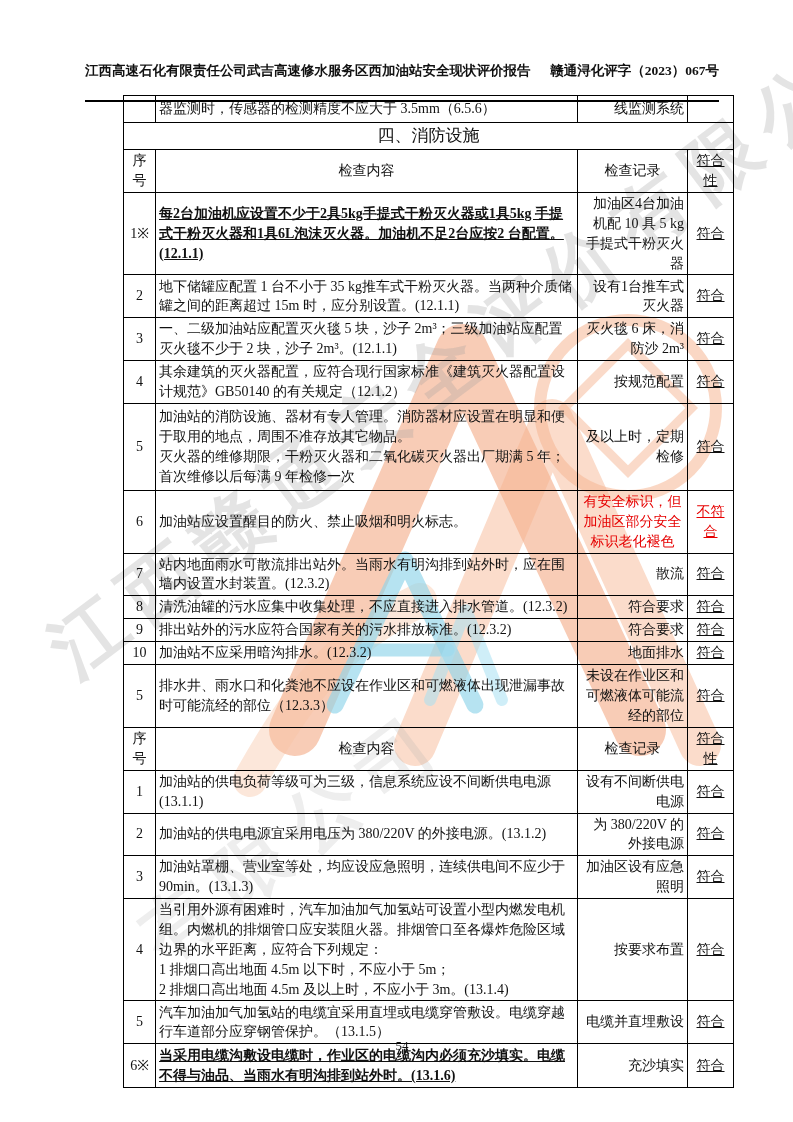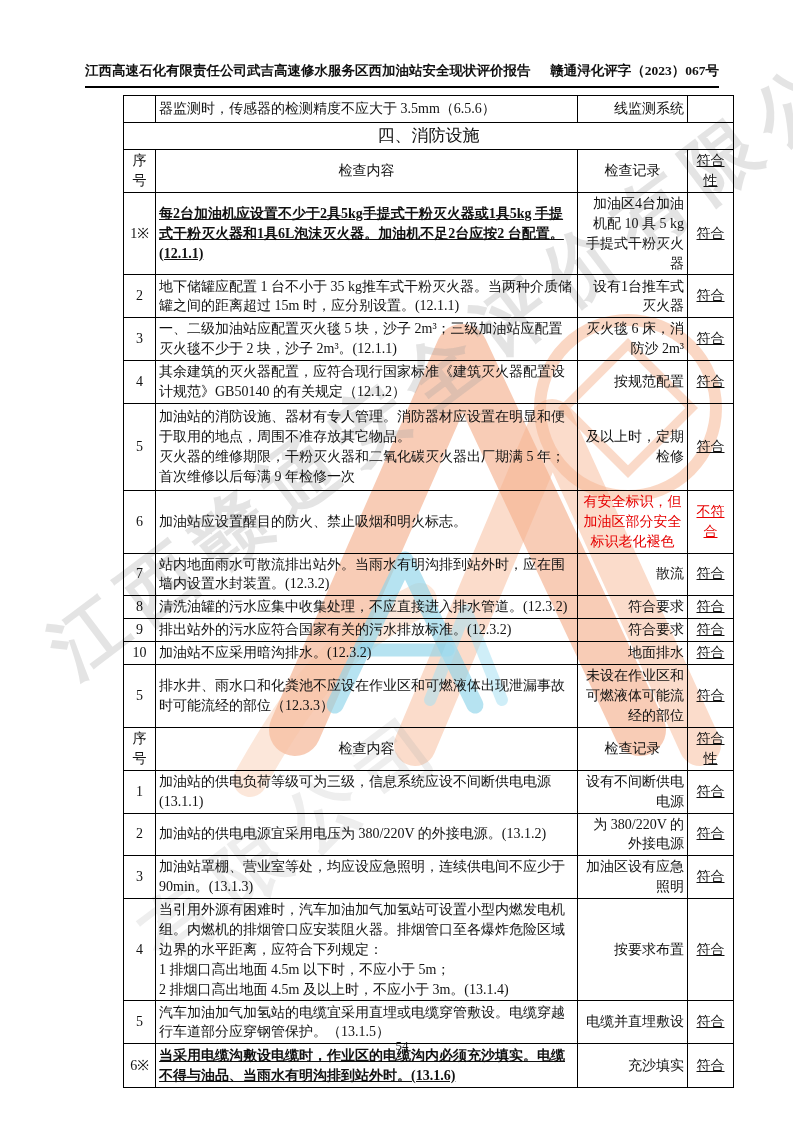--- a/index.html
+++ b/index.html
@@ -11,21 +11,21 @@
     overflow: hidden;
     font-family: "Liberation Serif", serif;
     color: #111;
   }
   
   .pg-header {
     position: absolute; left: 85px; top: 62px; width: 634px;
     display: flex; justify-content: space-between; align-items: flex-end;
     font-size: 13.5px; font-weight: bold;
     border-bottom: 2px solid #000;
-    padding-bottom: 6px;
+    padding-bottom: 20px;
   }
   
   .wm { position: absolute; inset: 0; z-index: 1; pointer-events: none; }
   .wm-text {
     position: absolute; left: 30px; top: 620px; width: 900px;
     transform: rotate(-37deg); transform-origin: left top;
     font-size: 74px; font-weight: bold; letter-spacing: 14px;
     color: rgba(158,158,158,0.28);
     white-space: nowrap;
     font-family: "Liberation Serif", serif;

